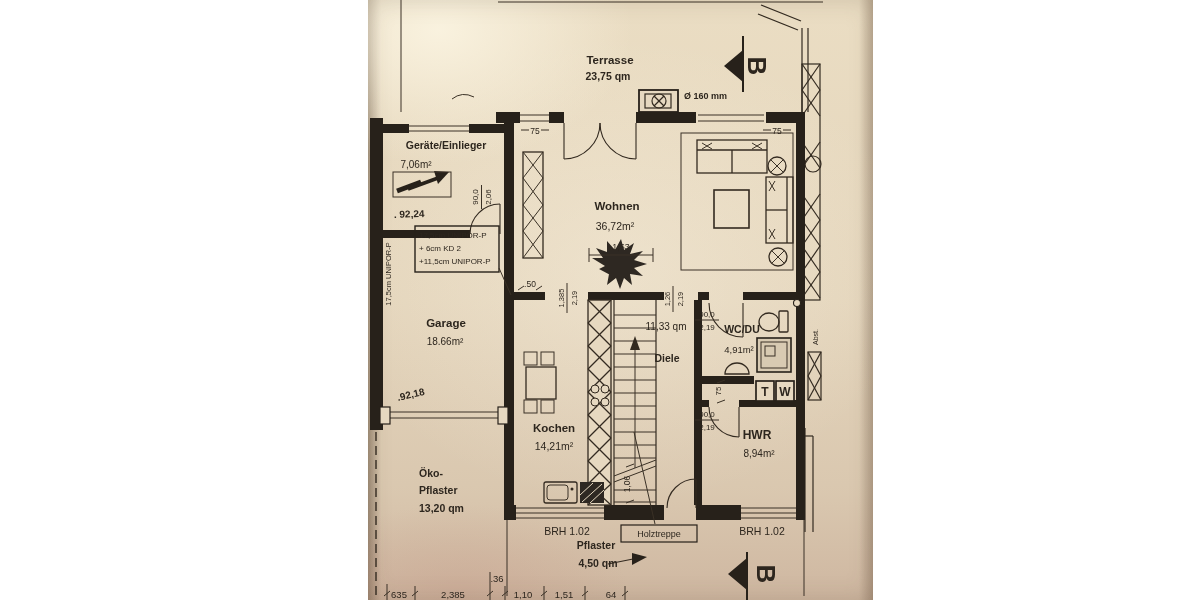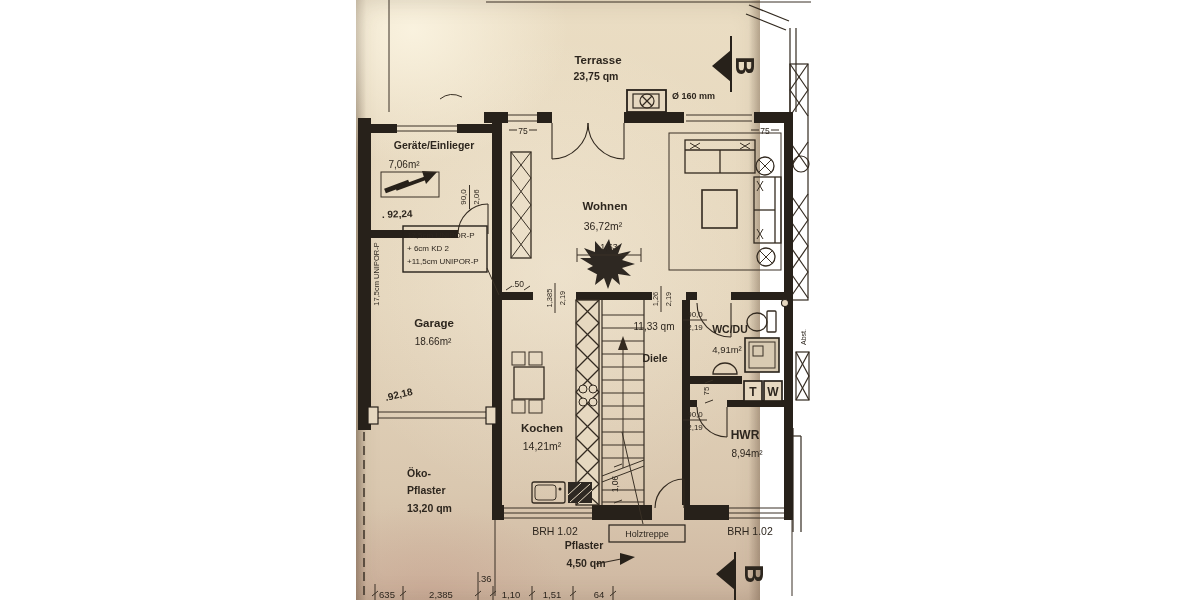--- a/index.html
+++ b/index.html
@@ -1,18 +1,18 @@
 <!DOCTYPE html>
 <html><head>
 <meta charset="utf-8">
 <style>
   html,body{margin:0;padding:0;background:#ffffff;}
   .stage{position:relative;width:1200px;height:600px;background:#ffffff;overflow:hidden;
          font-family:"Liberation Sans", sans-serif;}
-  .photo{position:absolute;left:356px;top:0;width:404px;height:600px;
+  .photo{position:absolute;left:368px;top:0;width:505px;height:600px;
     background-color:#e4d5bc;
     background-image:
       radial-gradient(55% 32% at 14% 5%, rgba(250,243,224,.95), rgba(250,243,224,0) 70%),
       radial-gradient(75% 50% at 50% 45%, rgba(252,246,231,.35), rgba(0,0,0,0) 78%),
       radial-gradient(45% 20% at 18% 99%, rgba(198,158,140,.45), rgba(198,158,140,0) 75%),
       linear-gradient(90deg, rgba(90,70,52,.45) 0, rgba(90,70,52,0) 2.6%, rgba(90,70,52,0) 97.2%, rgba(118,94,74,.38) 100%),
       linear-gradient(180deg, rgba(235,222,196,.9) 0%, rgba(228,213,187,.55) 50%, rgba(215,196,172,.8) 82%, rgba(205,181,159,.95) 100%);
     box-shadow: inset 0 0 24px rgba(80,60,40,.18);
   }
   svg text{fill:#2d261e;}

